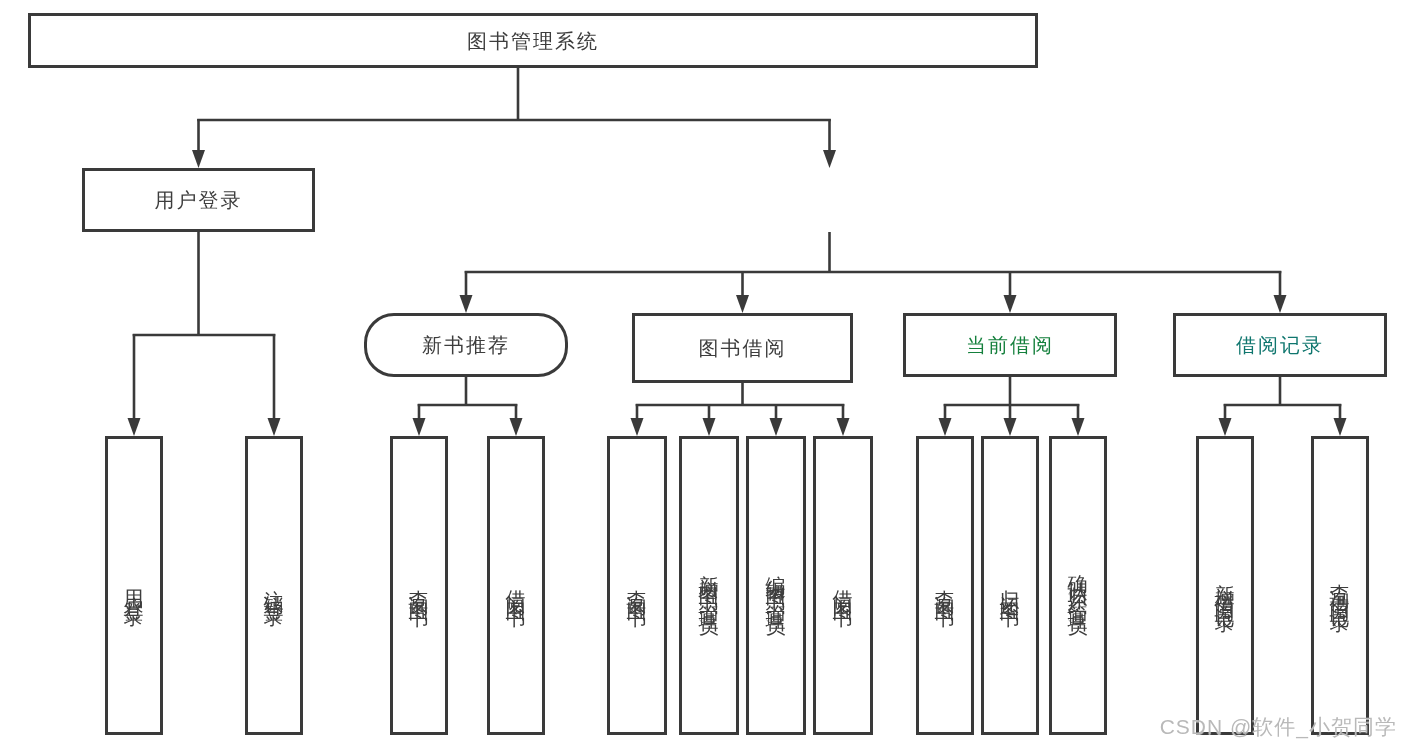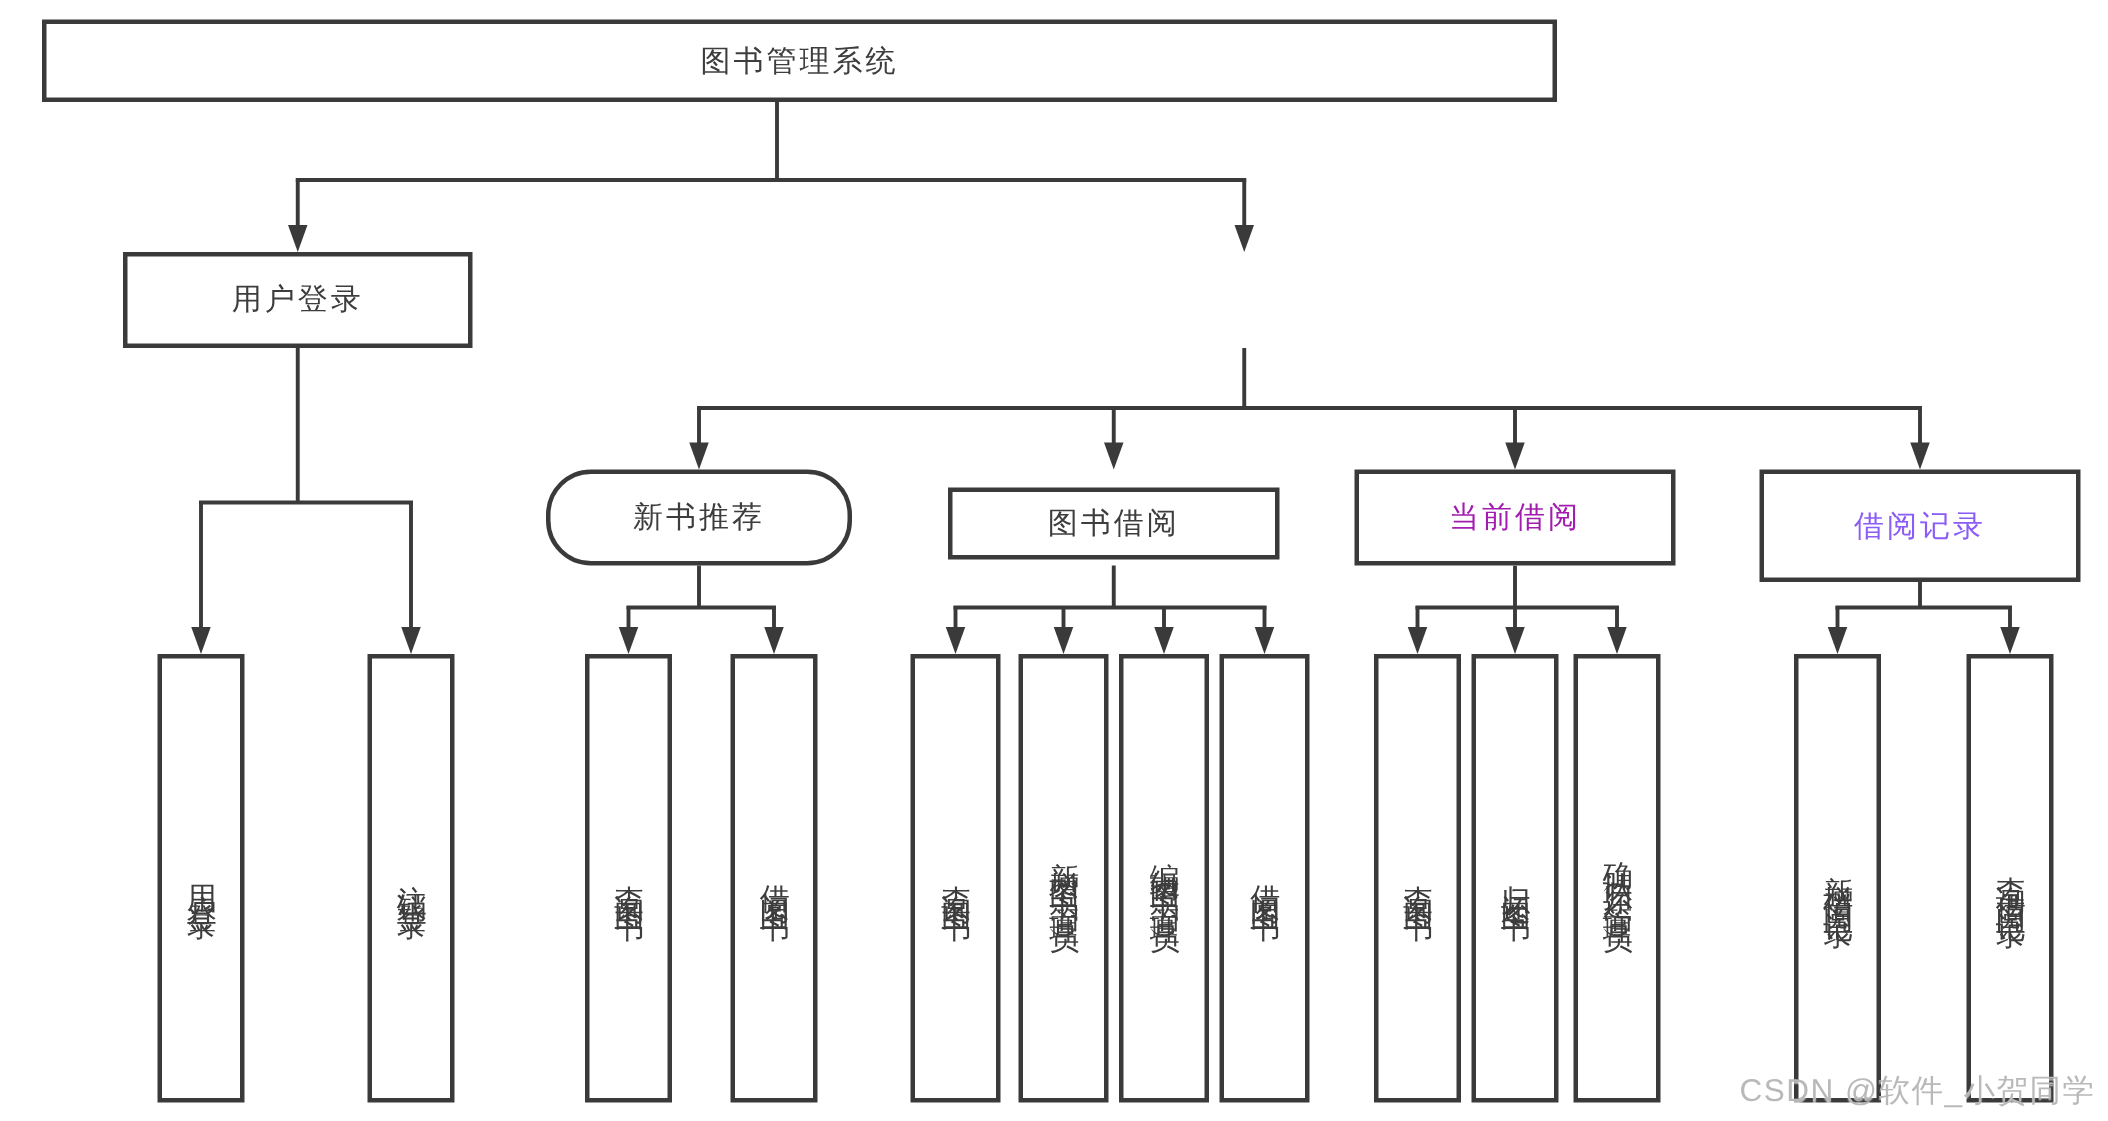--- a/index.html
+++ b/index.html
@@ -111,23 +111,23 @@
       <line x1="1223.7" y1="405" x2="1341.3" y2="405" stroke="#3a3a3a" stroke-width="2.6"></line>
       <line x1="1225" y1="404" x2="1225" y2="422" stroke="#3a3a3a" stroke-width="2.6"></line>
       <polygon points="1225,436 1218.5,418 1231.5,418" fill="#3a3a3a"></polygon>
       <line x1="1340" y1="404" x2="1340" y2="422" stroke="#3a3a3a" stroke-width="2.6"></line>
       <polygon points="1340,436 1333.5,418 1346.5,418" fill="#3a3a3a"></polygon>
     </svg>
   <div class="watermark">CSDN @软件_小贺同学</div>
 <div class="node" style="left: 13px; top: 13px; width: 1010px; height: 55px; border-color: rgb(58, 58, 58); color: rgb(61, 61, 61); margin-left: 15px;">图书管理系统</div>
     <div class="node" style="left: 82px; top: 168px; width: 233px; height: 64px; border-color: rgb(58, 58, 58); color: rgb(61, 61, 61);">用户登录</div>
     <div class="node" style="left: 364px; top: 313px; width: 204px; height: 64px; border-color: rgb(58, 58, 58); color: rgb(61, 61, 61); border-radius: 30px;">新书推荐</div>
-    <div class="node" style="left: 632px; top: 325px; width: 221px; height: 48px; border-color: rgb(58, 58, 58); color: rgb(61, 61, 61);">图书借阅</div>
-    <div class="node" style="left: 903px; top: 313px; width: 214px; height: 64px; border-color: rgb(58, 58, 58); color: #a21caf;">当前借阅</div>
-    <div class="node" style="left: 1173px; top: 313px; width: 214px; height: 75px; border-color: rgb(58, 58, 58); color: #8b5cf6;">借阅记录</div>
+    <div class="node" style="left: 632px; top: 313px; width: 221px; height: 70px; border-color: rgb(58, 58, 58); color: rgb(61, 61, 61);">图书借阅</div>
+    <div class="node" style="left: 903px; top: 313px; width: 214px; height: 64px; border-color: rgb(58, 58, 58); color: #15803d;">当前借阅</div>
+    <div class="node" style="left: 1173px; top: 313px; width: 214px; height: 64px; border-color: rgb(58, 58, 58); color: #0f766e;">借阅记录</div>
     <div class="node vertical" style="left: 105px; top: 436px; width: 58px; height: 299px; border-color: rgb(58, 58, 58); color: rgb(61, 61, 61);">用户登录</div>
     <div class="node vertical" style="left: 245px; top: 436px; width: 58px; height: 299px; border-color: rgb(58, 58, 58); color: rgb(61, 61, 61);">注销登录</div>
     <div class="node vertical" style="left: 390px; top: 436px; width: 58px; height: 299px; border-color: rgb(58, 58, 58); color: rgb(61, 61, 61);">查询图书</div>
     <div class="node vertical" style="left: 487px; top: 436px; width: 58px; height: 299px; border-color: rgb(58, 58, 58); color: rgb(61, 61, 61);">借阅图书</div>
     <div class="node vertical" style="left: 607px; top: 436px; width: 60px; height: 299px; border-color: rgb(58, 58, 58); color: rgb(61, 61, 61);">查询图书</div>
     <div class="node vertical" style="left: 679px; top: 436px; width: 60px; height: 299px; border-color: rgb(58, 58, 58); color: rgb(61, 61, 61);">新增图书（管理员）</div>
     <div class="node vertical" style="left: 746px; top: 436px; width: 60px; height: 299px; border-color: rgb(58, 58, 58); color: rgb(61, 61, 61);">编辑图书（管理员）</div>
     <div class="node vertical" style="left: 813px; top: 436px; width: 60px; height: 299px; border-color: rgb(58, 58, 58); color: rgb(61, 61, 61);">借阅图书</div>
     <div class="node vertical" style="left: 916px; top: 436px; width: 58px; height: 299px; border-color: rgb(58, 58, 58); color: rgb(61, 61, 61);">查询图书</div>
     <div class="node vertical" style="left: 981px; top: 436px; width: 58px; height: 299px; border-color: rgb(58, 58, 58); color: rgb(61, 61, 61);">归还图书</div>

